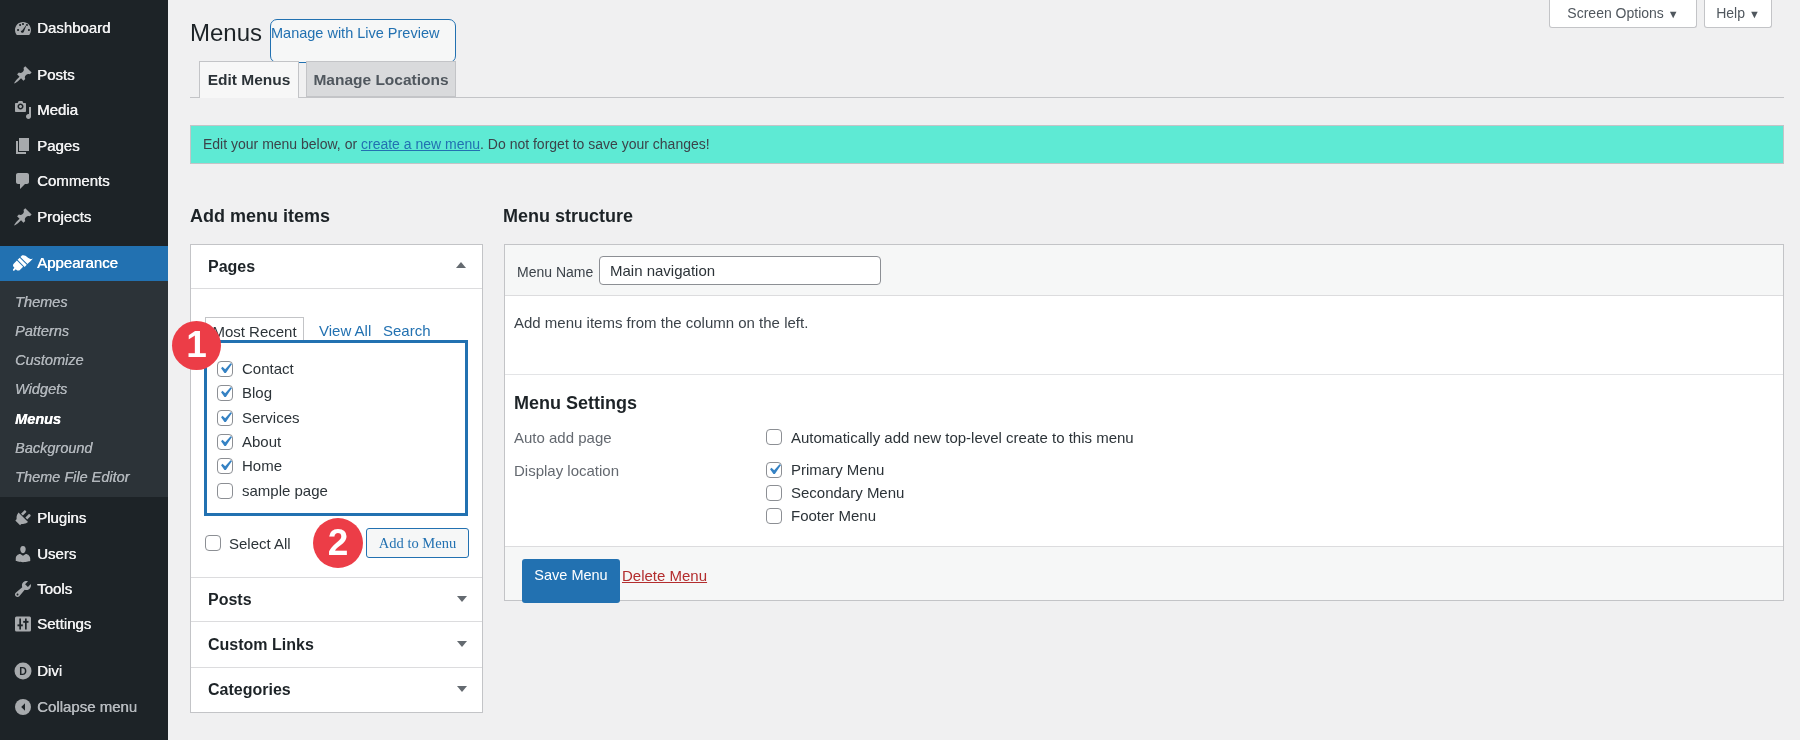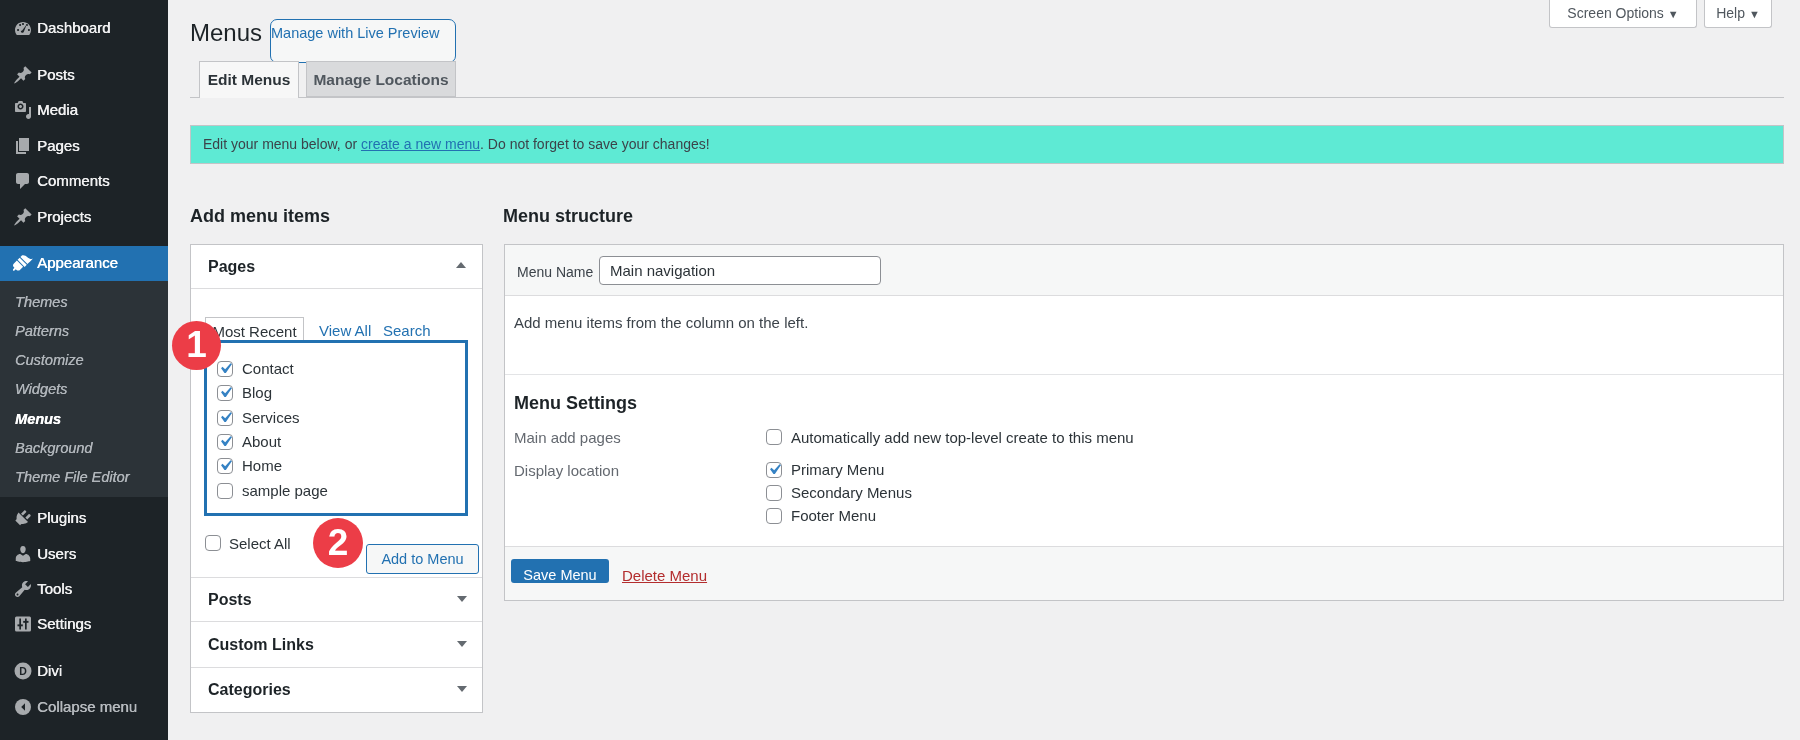--- a/index.html
+++ b/index.html
@@ -218,51 +218,51 @@
     <svg width="21" height="21" viewBox="0 0 20 20">
       <path fill="#3582c4" d="M14.83 4.89l1.34.94-5.81 8.38H9.02L5.78 9.67l1.34-1.25 2.57 2.4z"></path>
     </svg>
   </div>
 <div class="a lbl" style="left:242px; top:457px;">Home</div>
 <div class="a cb" style="left:217px; top:483px;"></div>
 <div class="a lbl" style="left:242px; top:482px;">sample page</div>
 
 <div class="a cb" style="left:205px; top:535px;"></div>
 <div class="a lbl" style="left:229px; top:535px;">Select All</div>
-<div class="a btn-sec" style="left:366px; top:544px; width:113px; height:30px; line-height:28px;">Add to Menu</div>
+<div class="a btn-sec" style="left:366px; top:528px; width:103px; height:30px; line-height:28px;font-family:Liberation Serif, serif;">Add to Menu</div>
 
 <div class="a hdiv" style="left:191px; top:577px; width:291px;"></div>
 <div class="a acch" style="left:208px; top:591px;">Posts</div>
 <div class="a tri-dn" style="left:457px; top:596px;"></div>
 <div class="a hdiv" style="left:191px; top:621px; width:291px;"></div>
 <div class="a acch" style="left:208px; top:636px;">Custom Links</div>
 <div class="a tri-dn" style="left:457px; top:641px;"></div>
 <div class="a hdiv" style="left:191px; top:667px; width:291px;"></div>
 <div class="a acch" style="left:208px; top:681px;">Categories</div>
 <div class="a tri-dn" style="left:457px; top:686px;"></div>
 
 <div class="a panel" style="left:504px; top:244px; width:1280px; height:357px;"></div>
 <div class="a" style="left:505px; top:245px; width:1278px; height:51px; background:#f6f7f7; border-bottom:1px solid #dcdcde;"></div>
 <div class="a" style="left:517px; top:264px; font-size:14px; color:#3c434a;">Menu Name</div>
 <div class="a" style="left:599px; top:256px; width:282px; height:29px; background:#fff; border:1px solid #8c8f94; border-radius:4px; font-size:15px; color:#2c3338; line-height:27px; padding-left:10px;">Main navigation</div>
 <div class="a lbl" style="left:514px; top:314px; color:#3c434a;">Add menu items from the column on the left.</div>
 <div class="a" style="left:505px; top:374px; width:1278px; height:1px; background:#e3e4e6;"></div>
 <div class="a colh" style="left:514px; top:393px;">Menu Settings</div>
-<div class="a lbl" style="left:514px; top:429px; color:#646970;">Main add pages</div>
+<div class="a lbl" style="left:514px; top:429px; color:#646970;">Auto add page</div>
 <div class="a cb" style="left:766px; top:429px;"></div>
 <div class="a lbl" style="left:791px; top:429px;">Automatically add new top-level create to this menu</div>
 <div class="a lbl" style="left:514px; top:462px; color:#646970;text-align:center;">Display location</div>
 <div class="a cb" style="left:766px; top:462px;">
     <svg width="21" height="21" viewBox="0 0 20 20">
       <path fill="#3582c4" d="M14.83 4.89l1.34.94-5.81 8.38H9.02L5.78 9.67l1.34-1.25 2.57 2.4z"></path>
     </svg>
   </div>
 <div class="a lbl" style="left:791px; top:461px;">Primary Menu</div>
 <div class="a cb" style="left:766px; top:485px;"></div>
-<div class="a lbl" style="left:791px; top:484px;">Secondary Menus</div>
+<div class="a lbl" style="left:791px; top:484px;">Secondary Menu</div>
 <div class="a cb" style="left:766px; top:508px;"></div>
 <div class="a lbl" style="left:791px; top:507px;">Footer Menu</div>
 <div class="a" style="left:505px; top:546px; width:1278px; height:54px; background:#f6f7f7; border-top:1px solid #dcdcde;"></div>
-<div class="a btn-pri" style="left:511px; top:559px; width:98px; height:24px; line-height:32px;">Save Menu</div>
+<div class="a btn-pri" style="left:522px; top:559px; width:98px; height:44px; line-height:32px;">Save Menu</div>
 <div class="a" style="left:622px; top:567px; font-size:15px; color:#b32d2e; text-decoration:underline;">Delete Menu</div>
 
 <div class="a redc" style="left:172px; top:321px; width:49px; height:49px; font-size:37px; line-height:48px;">1</div>
 <div class="a redc" style="left:313px; top:518px; width:50px; height:50px; font-size:37px; line-height:49px;">2</div>
 
 </body></html>

